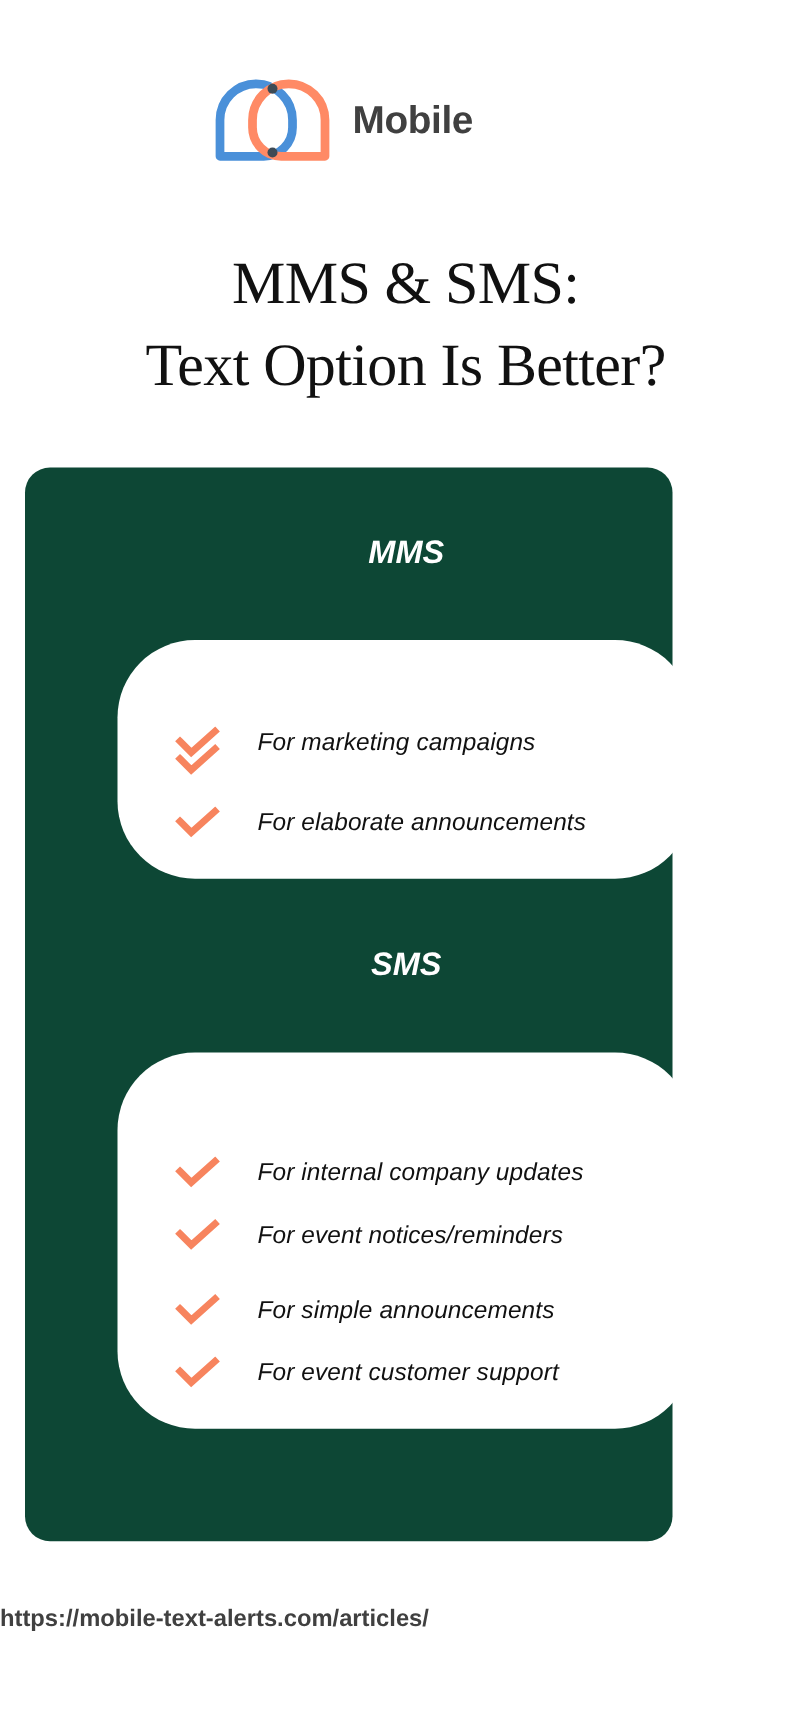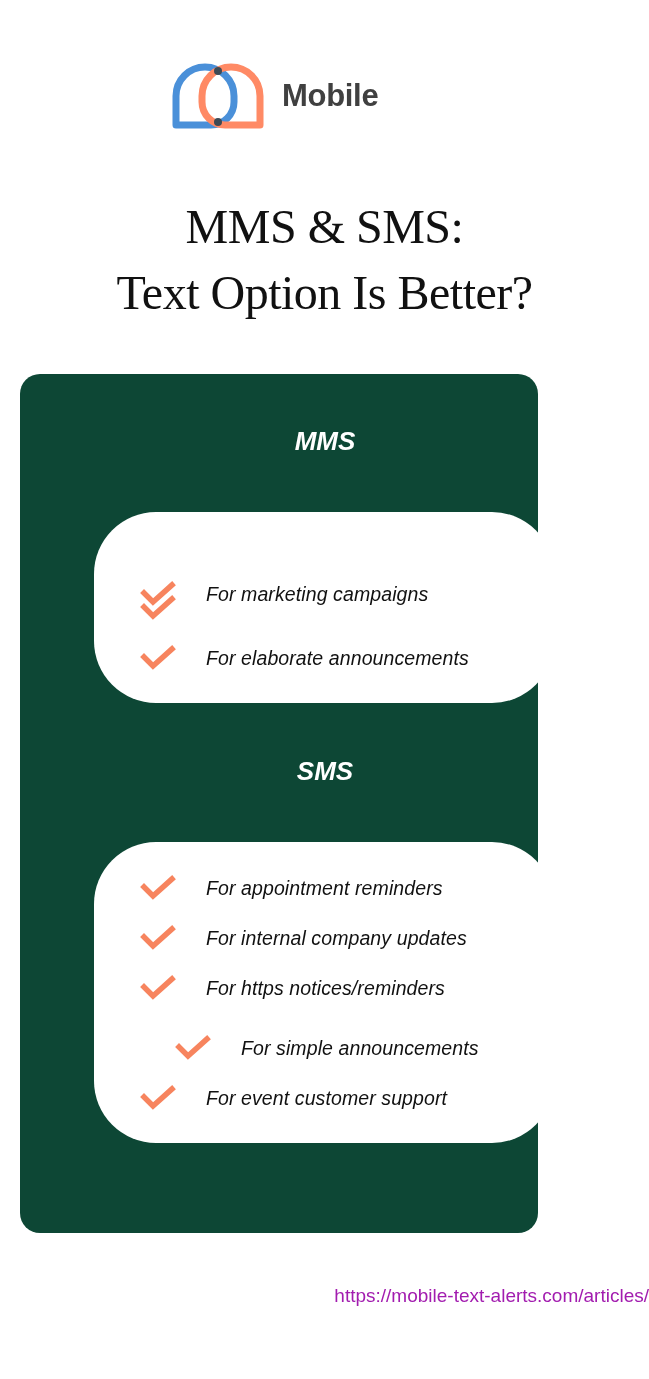--- a/index.html
+++ b/index.html
@@ -65,25 +65,25 @@
   .item-label {
     position: absolute; left: 112px;
     font-size: 19.5px;
     color: #111111;
     font-family: "Liberation Sans", sans-serif;
     white-space: nowrap;
     letter-spacing: 0.1px;
   }
   .source {
     position: absolute; left: 0; top: 1280px; width: 649px;
-    text-align: right;
-    font-weight: 400;
+    text-align: left;
+    font-weight: 700;
     font-size: 19px;
     line-height: 32px;
-    color: #a21caf;
+    color: #404040;
     font-family: "Liberation Sans", sans-serif;
   }
 </style>
 </head>
 <body>
 
 <div class="logo">
   <svg width="92" height="68" viewBox="0 0 92 68">
 
     <path d="M4 63 L4 34 A29 29 0 0 1 62 34 L62 40 A23 23 0 0 1 39 63 Z" fill="none" stroke="#4a90d9" stroke-width="7" stroke-linejoin="round"></path>
@@ -121,39 +121,33 @@
     <div class="item" style="top:130px;">
       <svg class="check" viewBox="0 0 36 26">
           <polyline points="4,12 13,21 32,4" fill="none" stroke="#f7845e" stroke-width="5.5" stroke-linecap="square"></polyline>
         </svg>
       <span class="item-label">For elaborate announcements</span>
     </div>
   </div>
 
   <div class="section-heading" style="top:382px;text-align:center;">SMS</div>
   <div class="box" style="top:468px; height:301px;">
-    <div class="item" style="top:30px;">
-      <svg class="check" viewBox="0 0 36 26">
-          <polyline points="4,12 13,21 32,4" fill="none" stroke="#f7845e" stroke-width="5.5" stroke-linecap="square"></polyline>
-        </svg>
-      <span class="item-label">For appointment reminders</span>
-    </div>
     <div class="item" style="top:80px;padding-left:16px;">
       <svg class="check" viewBox="0 0 36 26">
           <polyline points="4,12 13,21 32,4" fill="none" stroke="#f7845e" stroke-width="5.5" stroke-linecap="square"></polyline>
         </svg>
       <span class="item-label">For internal company updates</span>
     </div>
     <div class="item" style="top:130px;">
       <svg class="check" viewBox="0 0 36 26">
           <polyline points="4,12 13,21 32,4" fill="none" stroke="#f7845e" stroke-width="5.5" stroke-linecap="square"></polyline>
         </svg>
-      <span class="item-label">For https notices/reminders</span>
+      <span class="item-label">For event notices/reminders</span>
     </div>
-    <div class="item" style="top:190px;margin-left:35px;">
+    <div class="item" style="top:190px;">
       <svg class="check" viewBox="0 0 36 26">
           <polyline points="4,12 13,21 32,4" fill="none" stroke="#f7845e" stroke-width="5.5" stroke-linecap="square"></polyline>
         </svg>
       <span class="item-label">For simple announcements</span>
     </div>
     <div class="item" style="top:240px;">
       <svg class="check" viewBox="0 0 36 26">
           <polyline points="4,12 13,21 32,4" fill="none" stroke="#f7845e" stroke-width="5.5" stroke-linecap="square"></polyline>
         </svg>
       <span class="item-label">For event customer support</span>

